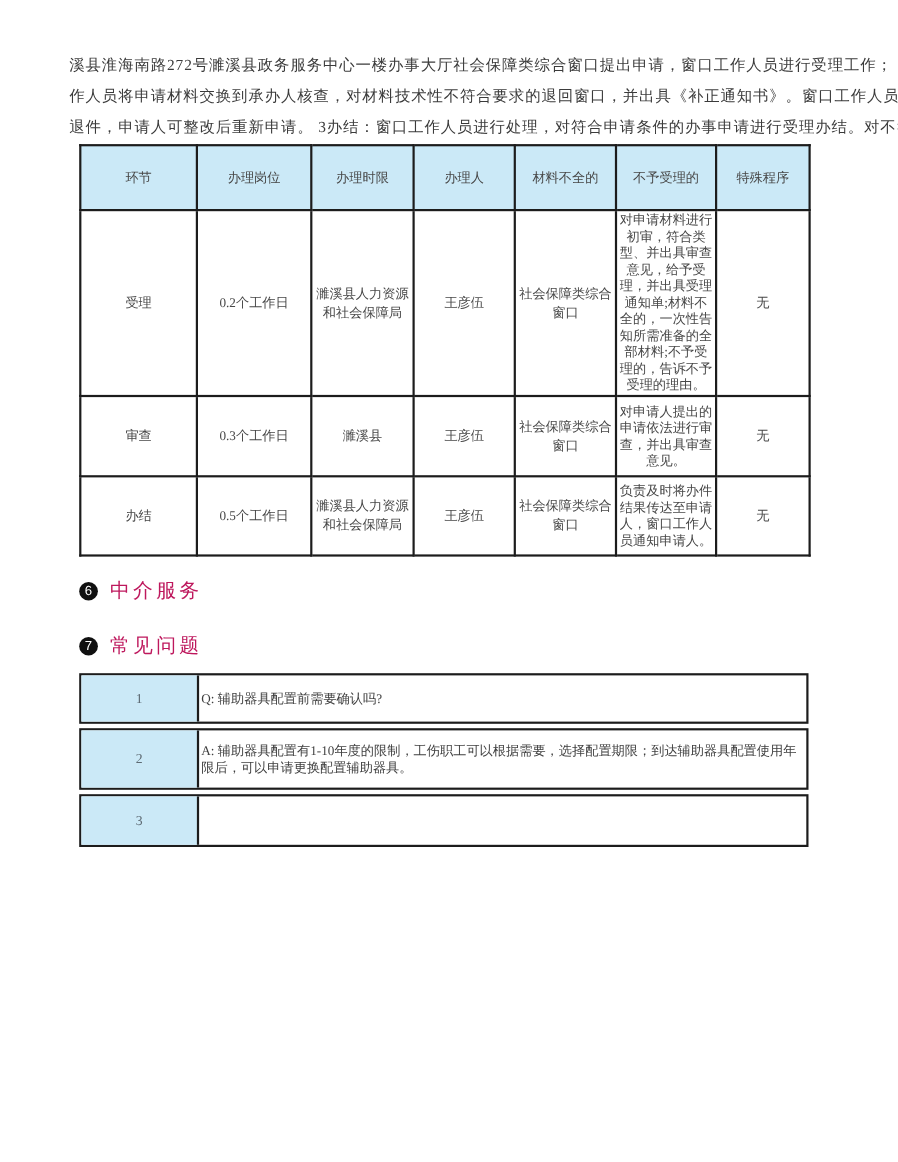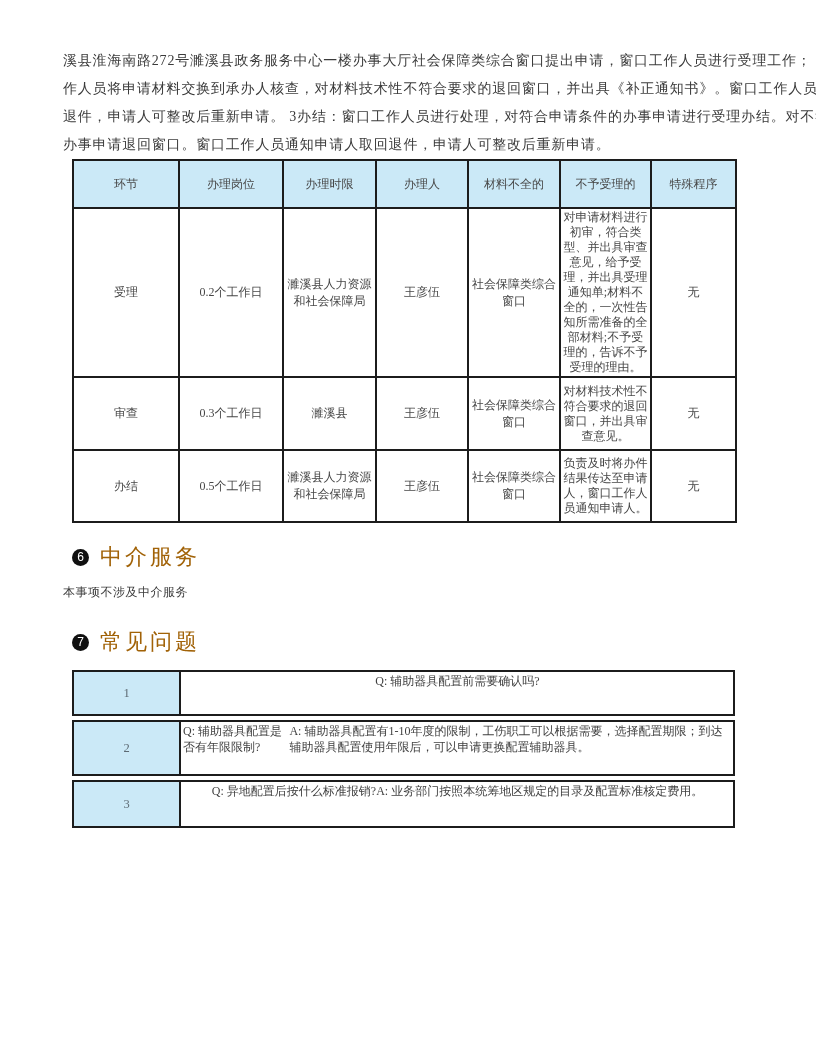--- a/index.html
+++ b/index.html
@@ -46,21 +46,21 @@
     border: 2px solid #1c1c1c;
     text-align: center;
     vertical-align: middle;
     padding: 1px 2px;
     word-break: break-all;
     overflow-wrap: anywhere;
   }
   table.process th {
     background: #cbe9f7;
     font-weight: normal;
-    height: 48px;
+    height: 59px;
   }
   tr.row-accept { height: 167px; }
   tr.row-review { height: 73px; }
   tr.row-finish { height: 72px; }
   td.duty-cell {
     line-height: 15px;
     text-align: center;
     padding: 1px 2px;
   }
 
@@ -78,23 +78,23 @@
     border-radius: 50%;
     background: #101010;
     color: #ffffff;
     font-size: 12px;
     line-height: 17px;
     text-align: center;
     font-family: "Liberation Sans", sans-serif;
     flex: 0 0 auto;
   }
   .section-title {
-    font-size: 22px;
+    font-size: 18px;
     letter-spacing: 3px;
-    color: #a16207;
+    color: #be185d;
   }
   .section-note {
     margin: 12px 0 0 63px;
     font-size: 12px;
     letter-spacing: 0.5px;
     color: #3b3b3b;
   }
 
   
   .faq-table { margin: 13px 0 0 72px; width: 663px; }
@@ -115,41 +115,40 @@
     border-right: 2px solid #1c1c1c;
     display: flex;
     align-items: center;
     justify-content: center;
     font-size: 12.5px;
     color: #5d6a73;
   }
   .faq-body {
     flex: 1 1 auto;
     display: flex;
-    flex-direction: row;
+    flex-direction: column;
     justify-content: center;
     padding: 1px 1px 1px 2px;
     font-size: 12px;
     line-height: 16px;
     color: #3f3f3f;
     overflow: hidden;
     border-radius: 13px;
   }
   .faq-q, .faq-a { word-break: break-all; overflow-wrap: anywhere; }
 </style>
 </head>
 <body>
 
 <div class="page">
 
   <div class="intro">
     <div class="line">溪县淮海南路272号濉溪县政务服务中心一楼办事大厅社会保障类综合窗口提出申请，窗口工作人员进行受理工作；  2.审查：窗</div>
     <div class="line">作人员将申请材料交换到承办人核查，对材料技术性不符合要求的退回窗口，并出具《补正通知书》。窗口工作人员通知申请人</div>
     <div class="line">退件，申请人可整改后重新申请。 3办结：窗口工作人员进行处理，对符合申请条件的办事申请进行受理办结。对不符合申请条</div>
-    <div class="line">办事申请退回窗口。窗口工作人员通知申请人取回退件，申请人可整改后重新申请。</div>
   </div>
 
   <table class="process">
     <colgroup>
       <col style="width:106px">
         <col style="width:104px">
         <col style="width:93px">
       <col style="width:92px">
         <col style="width:92px">
         <col style="width:91px">
@@ -173,62 +172,56 @@
       <td>社会保障类综合窗口</td>
       <td class="duty-cell">对申请材料进行初审，符合类型、并出具审查意见，给予受理，并出具受理通知单;材料不全的，一次性告知所需准备的全部材料;不予受理的，告诉不予受理的理由。</td>
       <td>无</td>
     </tr>
     <tr class="row-review">
       <td>审查</td>
       <td>0.3个工作日</td>
       <td>濉溪县</td>
       <td>王彦伍</td>
       <td>社会保障类综合窗口</td>
-      <td class="duty-cell">对材料技术性不符合要求的退回窗口，并出具审查意见。</td>
+      <td class="duty-cell">对申请人提出的申请依法进行审查，并出具审查意见。</td>
       <td>无</td>
     </tr>
     <tr class="row-finish">
       <td>办结</td>
       <td>0.5个工作日</td>
       <td>濉溪县人力资源和社会保障局</td>
       <td>王彦伍</td>
       <td>社会保障类综合窗口</td>
       <td class="duty-cell">负责及时将办件结果传达至申请人，窗口工作人员通知申请人。</td>
       <td>无</td>
     </tr>
   </tbody>
     </table>
 
   <div class="section-heading heading-6">
     <span class="num-badge">6</span>
     <span class="section-title">中介服务</span>
   </div>
-  <div class="section-note">本事项不涉及中介服务</div>
 
   <div class="section-heading heading-7">
     <span class="num-badge">7</span>
     <span class="section-title">常见问题</span>
   </div>
 
   <div class="faq-table">
     <div class="faq-row faq-row-1">
       <div class="faq-index">1</div>
       <div class="faq-body">
         <div class="faq-q">Q: 辅助器具配置前需要确认吗?</div>
       </div>
     </div>
     <div class="faq-row faq-row-2">
       <div class="faq-index">2</div>
       <div class="faq-body">
-        <div class="faq-q">Q: 辅助器具配置是否有年限限制?</div>
         <div class="faq-a">A:  辅助器具配置有1-10年度的限制，工伤职工可以根据需要，选择配置期限；到达辅助器具配置使用年限后，可以申请更换配置辅助器具。</div>
       </div>
     </div>
     <div class="faq-row faq-row-3">
       <div class="faq-index">3</div>
-      <div class="faq-body">
-        <div class="faq-q">Q: 异地配置后按什么标准报销?</div>
-        <div class="faq-a">A: 业务部门按照本统筹地区规定的目录及配置标准核定费用。</div>
-      </div>
     </div>
   </div>
 
 </div>
 
 </body></html>

